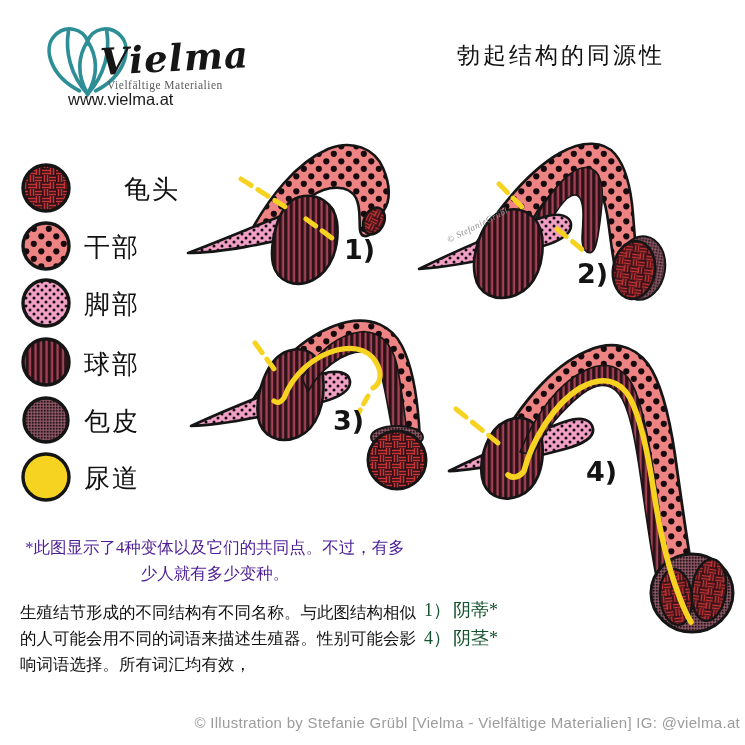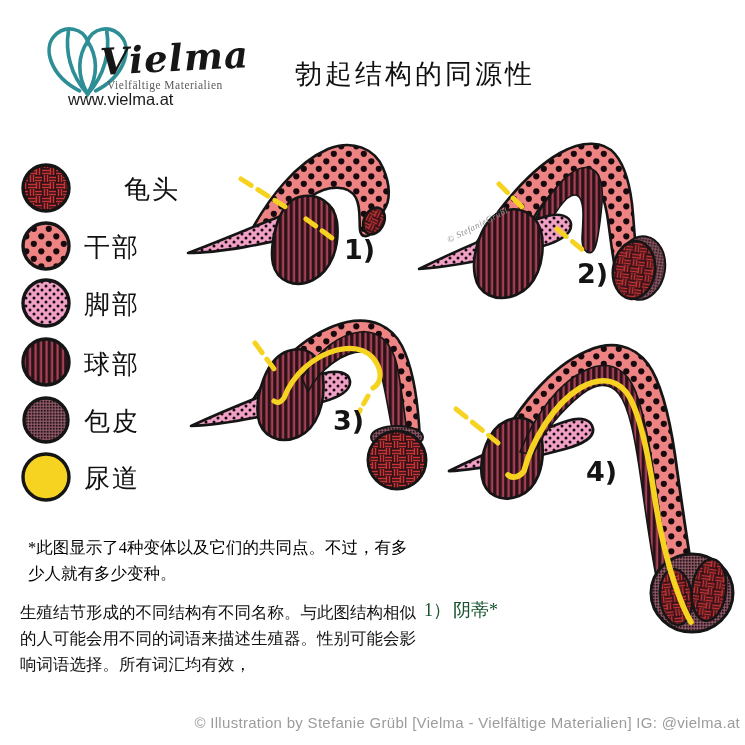--- a/index.html
+++ b/index.html
@@ -11,38 +11,38 @@
   .abs{position:absolute;}
   #art{position:absolute;left:0;top:0;}
   .brand{
     left:100px;top:36px;font-family:"DejaVu Serif",serif;
     font-style:italic;font-weight:bold;font-size:37px;color:#161616;
     transform:rotate(-3deg);letter-spacing:1px;
   }
   .tagline{left:107px;top:79px;font-family:Liberation Serif, serif;font-size:11.5px;color:#5a5a5a;letter-spacing:.5px;}
   .logo-url{left:68px;top:90px;font-family:"Liberation Sans",sans-serif;font-size:16.5px;color:#1a1a1a;}
   .title{
-    left:295px;top:56px;width:370px;text-align:left;
-    font-size:27px;color:#101010;letter-spacing:3px;white-space:nowrap;
+    left:295px;top:40px;width:370px;text-align:right;
+    font-size:23px;color:#101010;letter-spacing:3px;white-space:nowrap;
   }
   .legend-label{font-size:26px;color:#101010;letter-spacing:2px;}
   .leg-l1{left:84px;top:172px;margin-left:40px;} .leg-l2{left:84px;top:230px;}
   .leg-l3{left:84px;top:287px;} .leg-l4{left:84px;top:347px;}
   .leg-l5{left:84px;top:404px;} .leg-l6{left:84px;top:461px;}
   .fig-label{
     font-family:"DejaVu Sans",sans-serif;font-weight:bold;
     font-size:27px;color:#141414;
   }
   .fl1{left:344px;top:234px;} .fl2{left:577px;top:258px;}
   .fl3{left:333px;top:405px;} .fl4{left:586px;top:456px;}
   .watermark{
     left:444px;top:220px;font-style:italic;font-size:9px;color:#8d8d8d;
     transform:rotate(-27deg);letter-spacing:.5px;
   }
-  .footnote{left:28px;top:535px;width:394px;font-size:16.5px;line-height:26px;color:#000000;}
+  .footnote{left:18px;top:535px;width:394px;font-size:16.5px;line-height:26px;color:#4c1d95;text-align:center;}
   .paragraph{left:20px;top:600px;width:396px;font-size:16.5px;line-height:26px;color:#101010;}
   .variant-list{left:424px;top:596px;width:315px;font-size:18px;color:#14532d;}
   .variant-list .row{height:28px;line-height:28px;white-space:nowrap;}
   .variant-list .num{margin-right:2px;}
   .credit{
     right:5px;top:714px;font-family:Liberation Sans, sans-serif;
     font-size:15px;color:#9c9c9c;letter-spacing:.3px;
   }
 </style>
 </head>
@@ -188,15 +188,18 @@
 
 <div class="abs watermark">© StefanieGrübl</div>
 
 <div class="abs footnote">*此图显示了4种变体以及它们的共同点。不过，有多少人就有多少变种。</div>
 <div class="abs paragraph">生殖结节形成的不同结构有不同名称。与此图结构相似的人可能会用不同的词语来描述生殖器。性别可能会影响词语选择。所有词汇均有效，</div>
 
 <div class="abs variant-list">
   <div class="row">
     <span class="num">1）</span><span>阴蒂*</span>
   </div>
+  <div class="row">
+    <span class="num">4）</span><span>阴茎*</span>
+  </div>
 </div>
 
 <div class="abs credit">© Illustration by Stefanie Grübl [Vielma - Vielfältige Materialien] IG: @vielma.at</div>
 
 </body></html>

